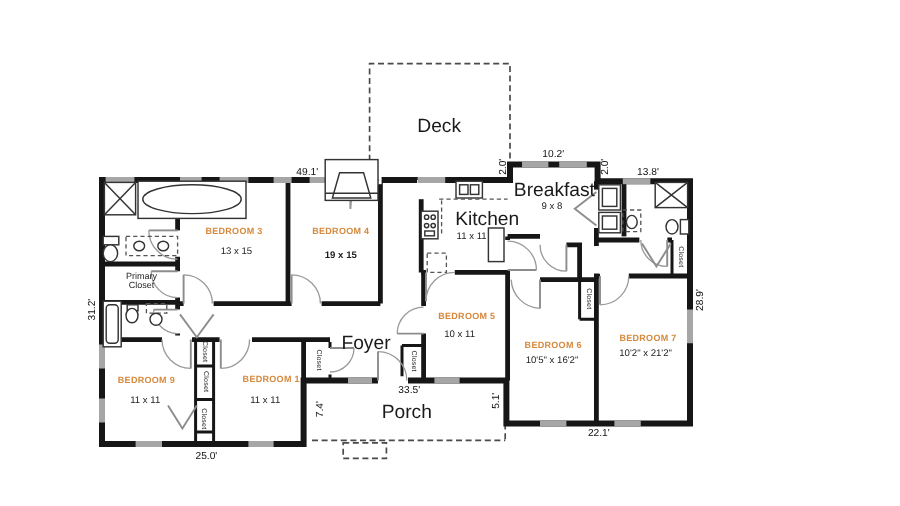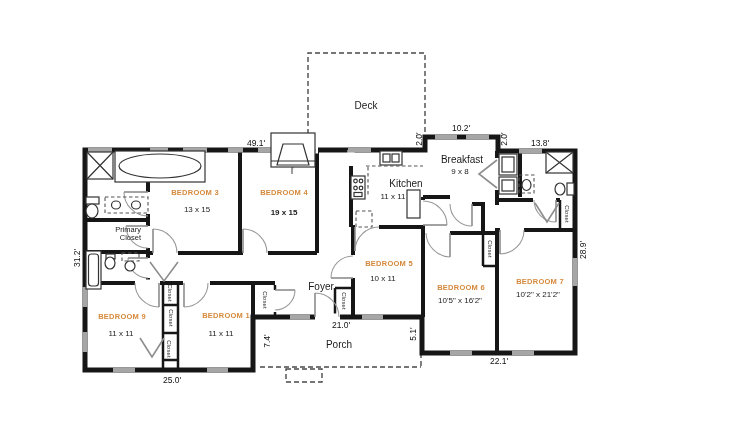--- a/index.html
+++ b/index.html
@@ -13,25 +13,25 @@
   .win{stroke:var(--win,#a6a6a6);stroke-width:5;fill:none;}
   .dash{stroke:#4a4a4a;stroke-width:1.4;fill:none;stroke-dasharray:5 3;}
   .cdash{stroke:#555;stroke-width:1.1;fill:none;stroke-dasharray:3.5 2.5;}
   .fix{stroke:#333;stroke-width:1.2;fill:#ffffff;}
   .arc{stroke:#9a9a9a;stroke-width:1.1;fill:none;}
   .leaf{stroke:#8d8d8d;stroke-width:1.6;fill:none;}
   .lbl{position:absolute;transform:translate(-50%,-50%);white-space:nowrap;line-height:1.05;}
   .room{color:var(--roomc,#d6893c);font-weight:bold;font-size:7.5px;letter-spacing:.25px;}
   .dim{font-size:8px;color:#1c1c1c;}
   .dimb{font-size:8px;color:#1c1c1c;font-weight:bold;}
-  .big{font-size:10px;color:#1a1a1a;}
+  .big{font-size:16px;color:#1a1a1a;}
   .meas{font-size:8.5px;color:#111;}
   .vert{transform:translate(-50%,-50%) rotate(-90deg);}
   .clo{font-size:5.8px;color:#222;letter-spacing:.2px;transform:translate(-50%,-50%) rotate(90deg);}
-  .wrap{white-space:normal;width:46px;text-align:right;font-size:7.5px;color:#1c1c1c;}
+  .wrap{white-space:normal;width:46px;text-align:center;font-size:7.5px;color:#1c1c1c;}
 </style>
 </head>
 <body>
 
 <div id="plan" style="--roomc: #d6893c; --wall: #161616; --win: #a6a6a6;">
   <svg width="750" height="422" viewBox="0 0 750 422">
 
     <g>
       <path class="dash" d="M308,150 V53 H425 V137"></path>
     </g>
@@ -241,37 +241,37 @@
   <span class="lbl dim" style="left:538px;top:295px">10'2" x 21'2"</span>
   <span class="lbl room" style="left:226px;top:316px">BEDROOM 1</span>
   <span class="lbl dim" style="left:221px;top:334px">11 x 11</span>
   <span class="lbl room" style="left:122px;top:317px">BEDROOM 9</span>
   <span class="lbl dim" style="left:121px;top:334px">11 x 11</span>
   <span class="lbl big" style="left:406px;top:184px">Kitchen</span>
   <span class="lbl dim" style="left:393px;top:197px">11 x 11</span>
   <span class="lbl big" style="left:462px;top:160px">Breakfast</span>
   <span class="lbl dim" style="left:460px;top:172px">9 x 8</span>
   <span class="lbl big" style="left:366px;top:106px">Deck</span>
-  <span class="lbl big" style="left:321px;top:287px">Foyer</span>
+  <span class="lbl big" style="left:305px;top:287px">Foyer</span>
   <span class="lbl big" style="left:339px;top:345px">Porch</span>
   <span class="lbl wrap" style="left:118px;top:234px;transform:translate(-50%,-50%)">Primary Closet</span>
 
   <span class="lbl clo" style="left:170px;top:293px">Closet</span>
   <span class="lbl clo" style="left:171px;top:318px">Closet</span>
   <span class="lbl clo" style="left:169px;top:349px">Closet</span>
   <span class="lbl clo" style="left:265px;top:300px">Closet</span>
   <span class="lbl clo" style="left:344px;top:301px">Closet</span>
   <span class="lbl clo" style="left:490px;top:249px">Closet</span>
   <span class="lbl clo" style="left:567px;top:214px">Closet</span>
 
   <span class="lbl meas" style="left:256px;top:143px">49.1'</span>
   <span class="lbl meas vert" style="left:419px;top:139px">2.0'</span>
   <span class="lbl meas" style="left:461px;top:128px">10.2'</span>
   <span class="lbl meas vert" style="left:504px;top:139px">2.0'</span>
   <span class="lbl meas" style="left:540px;top:143px">13.8'</span>
   <span class="lbl meas vert" style="left:77px;top:258px">31.2'</span>
   <span class="lbl meas vert" style="left:583px;top:250px">28.9'</span>
   <span class="lbl meas" style="left:172px;top:380px">25.0'</span>
-  <span class="lbl meas" style="left:341px;top:325px">21.0'</span>
+  <span class="lbl meas" style="left:341px;top:325px">33.5'</span>
   <span class="lbl meas vert" style="left:267px;top:341px">7.4'</span>
   <span class="lbl meas vert" style="left:413px;top:334px">5.1'</span>
   <span class="lbl meas" style="left:499px;top:361px">22.1'</span>
 </div>
 
 </body></html>

